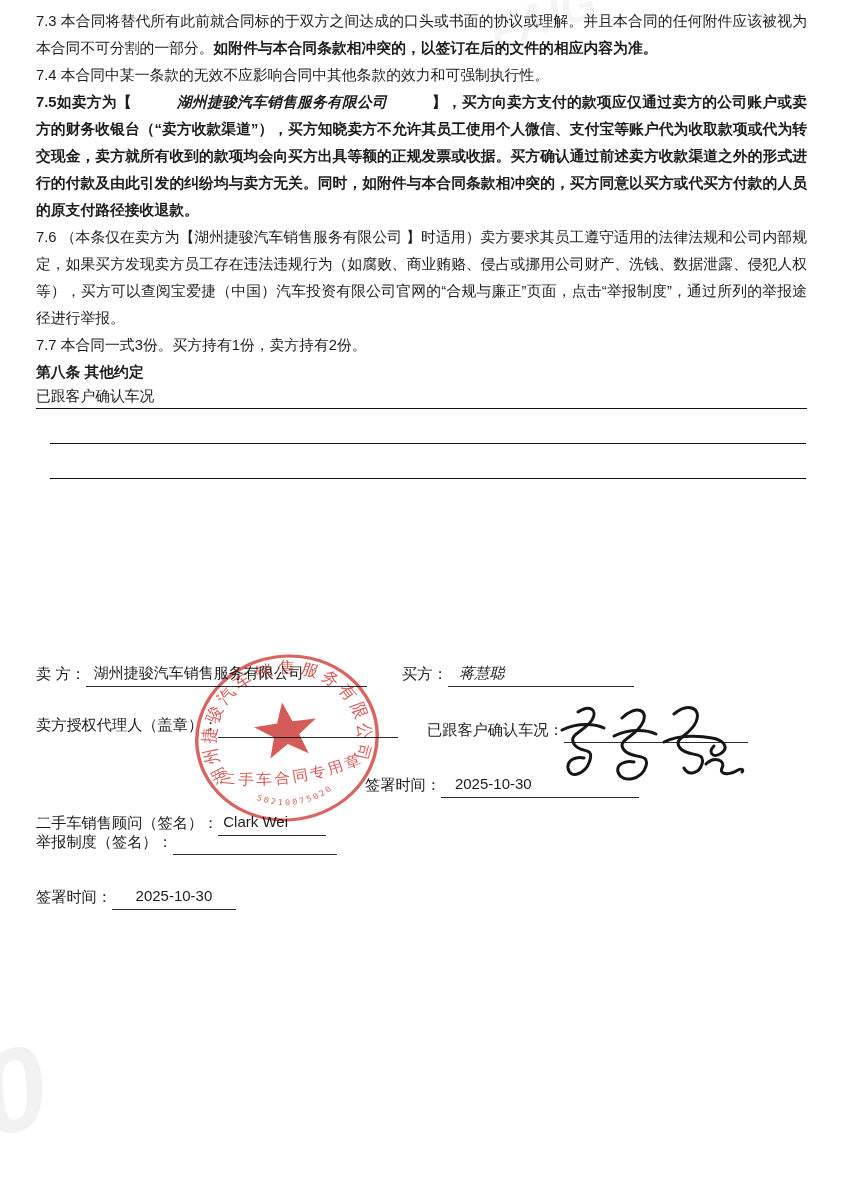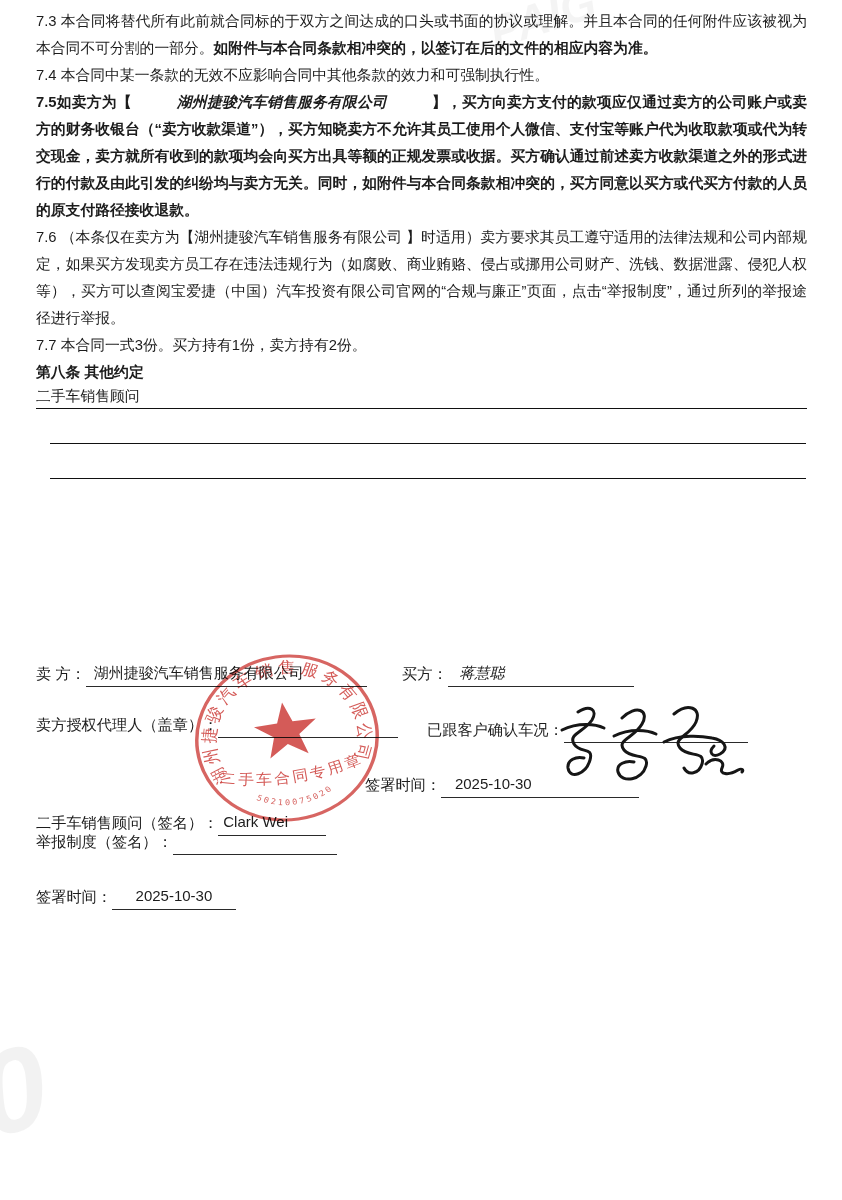--- a/index.html
+++ b/index.html
@@ -42,21 +42,21 @@
   <div class="wm wm-top">PAIG</div>
   <div class="wm wm-bottom">0</div>
 
   <div class="clauses">
     <p><span>7.3  本合同将替代所有此前就合同标的于双方之间达成的口头或书面的协议或理解。并且本合同的任何附件应该被视为本合同不可分割的一部分。</span><span class="bold">如附件与本合同条款相冲突的，以签订在后的文件的相应内容为准。</span></p>
     <p>7.4  本合同中某一条款的无效不应影响合同中其他条款的效力和可强制执行性。</p>
     <p class="bold"><span>7.5如卖方为【　　　</span><span class="company-inline">湖州捷骏汽车销售服务有限公司</span><span>　　　】，买方向卖方支付的款项应仅通过卖方的公司账户或卖方的财务收银台（“卖方收款渠道”），买方知晓卖方不允许其员工使用个人微信、支付宝等账户代为收取款项或代为转交现金，卖方就所有收到的款项均会向买方出具等额的正规发票或收据。买方确认通过前述卖方收款渠道之外的形式进行的付款及由此引发的纠纷均与卖方无关。同时，如附件与本合同条款相冲突的，买方同意以买方或代买方付款的人员的原支付路径接收退款。</span></p>
     <p>7.6 （本条仅在卖方为【湖州捷骏汽车销售服务有限公司 】时适用）卖方要求其员工遵守适用的法律法规和公司内部规定，如果买方发现卖方员工存在违法违规行为（如腐败、商业贿赂、侵占或挪用公司财产、洗钱、数据泄露、侵犯人权等），买方可以查阅宝爱捷（中国）汽车投资有限公司官网的“合规与廉正”页面，点击“举报制度”，通过所列的举报途径进行举报。</p>
     <p class="p77">7.7  本合同一式3份。买方持有1份，卖方持有2份。</p>
     <p class="art8-heading">第八条 其他约定</p>
-    <div class="fill-line">二手车销售顾问</div>
+    <div class="fill-line">已跟客户确认车况</div>
     <div class="blank-line"></div>
     <div class="blank-line"></div>
   </div>
 
   <div class="sig-entry" style="left:36px;top:664px;">
     <span class="sig-label">卖  方：</span>
     <span class="sig-line pl8" style="width:281px;">湖州捷骏汽车销售服务有限公司</span>
   </div>
 
   <div class="sig-entry" style="left:402px;top:664px;">

